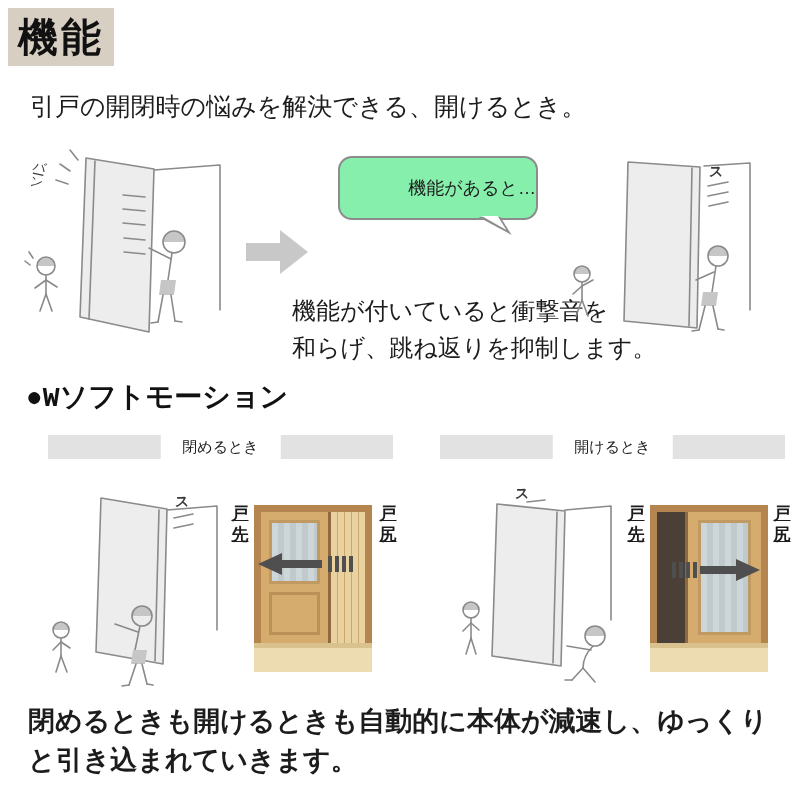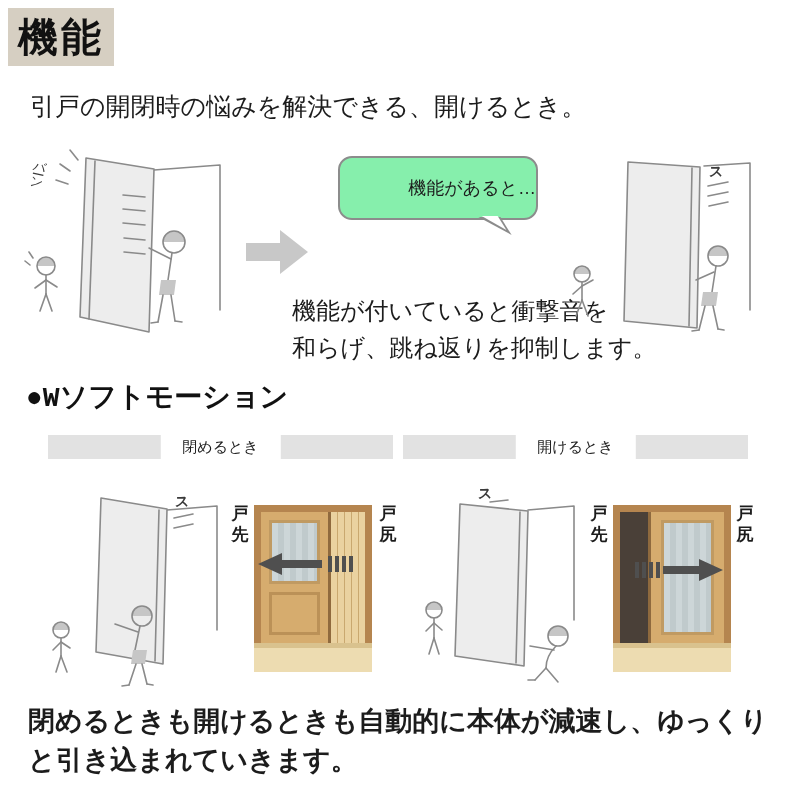--- a/index.html
+++ b/index.html
@@ -33,29 +33,29 @@
   .bubble::before { content:""; position:absolute; bottom:-17px; right:30px; width:0; height:0;
             border-left:22px solid transparent; border-top:18px solid var(--bubble_border,#8c8c8c);
             transform:skewX(32deg); }
   .bubble::after { content:""; position:absolute; bottom:-12px; right:34px; width:0; height:0;
             border-left:16px solid transparent; border-top:14px solid #fff; transform:skewX(32deg); }
 
   .caption { position:absolute; left:292px; top:292px; font-size:24px; line-height:1.55; }
   .section-title { position:absolute; left:26px; top:378px; font-size:28px; font-weight:bold; color:#111;font-family:Liberation Mono, monospace; }
 
   .panel { position:absolute; top:435px; width:345px; height:262px; }
-  .panel-left { left:48px; } .panel-right { left:403px; }
+  .panel-left { left:48px; } .panel-right { left:440px; }
   .panel-header { position:relative; height:24px; background:var(--bar_bg,#e2e2e2); }
   .panel-header-label { position:absolute; left:50%; transform:translateX(-50%); top:0; height:24px;
             line-height:24px; background:#fff; padding:0 22px; font-size:15px; white-space:nowrap; }
   .panel .scene { top:45px; }
   .panel-left .scene { left:-3px; } .panel-right .scene { left:5px; }
 
   .vlabel { position:absolute; top:68px; width:20px; font-size:17px; font-weight:bold; line-height:1.25;
-            word-break:break-all; text-align:center; }
+            word-break:break-all; text-align:center;text-decoration:underline; }
   .panel-left .vlabel.front { left:182px; } .panel-left .vlabel.rear { left:330px; }
   .panel-right .vlabel.front { left:186px; } .panel-right .vlabel.rear { left:332px; }
 
   .photo { position:absolute; top:70px; width:118px; height:167px; }
   .panel-left .photo { left:206px; } .panel-right .photo { left:210px; }
   .ph-frame-top { position:absolute; left:0; right:0; top:0; height:7px; background:var(--wood_frame,#b5854f); }
   .ph-frame-left { position:absolute; left:0; top:0; bottom:29px; width:7px; background:var(--wood_frame,#b5854f); }
   .ph-frame-right { position:absolute; right:0; top:0; bottom:29px; width:7px; background:var(--wood_frame,#b5854f); }
   .ph-floor { position:absolute; left:0; right:0; bottom:0; height:29px; background:var(--floor,#eddcb1);
             border-top:5px solid var(--threshold,#d9c28e); box-sizing:border-box; }

